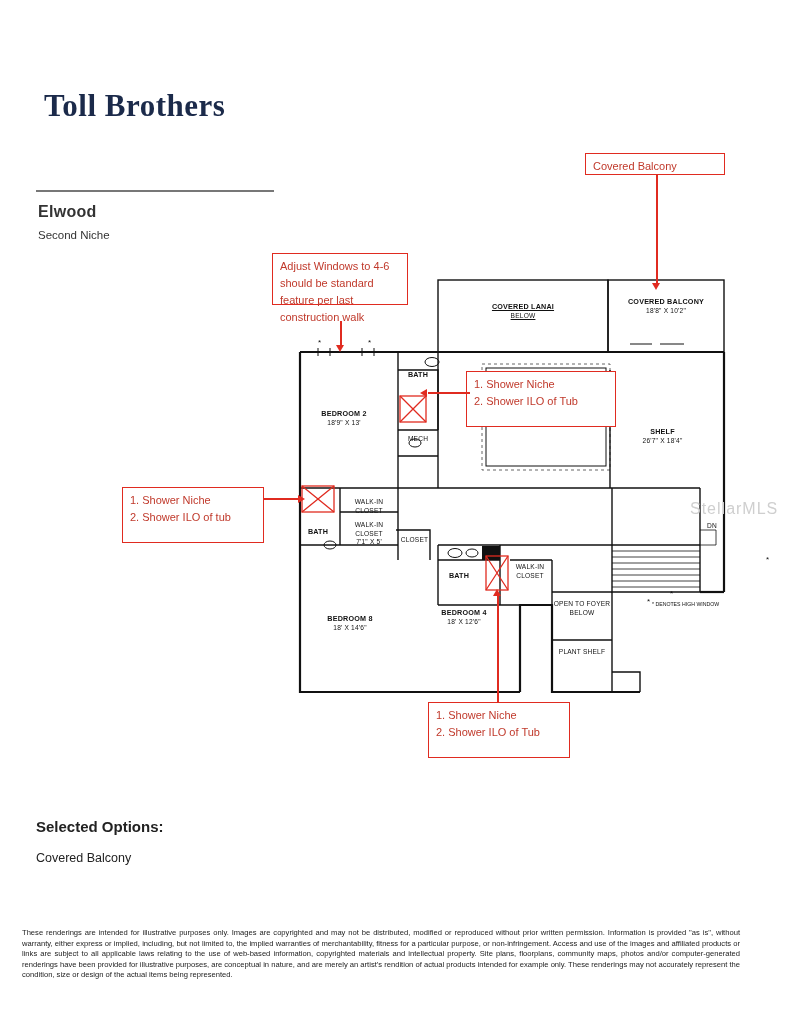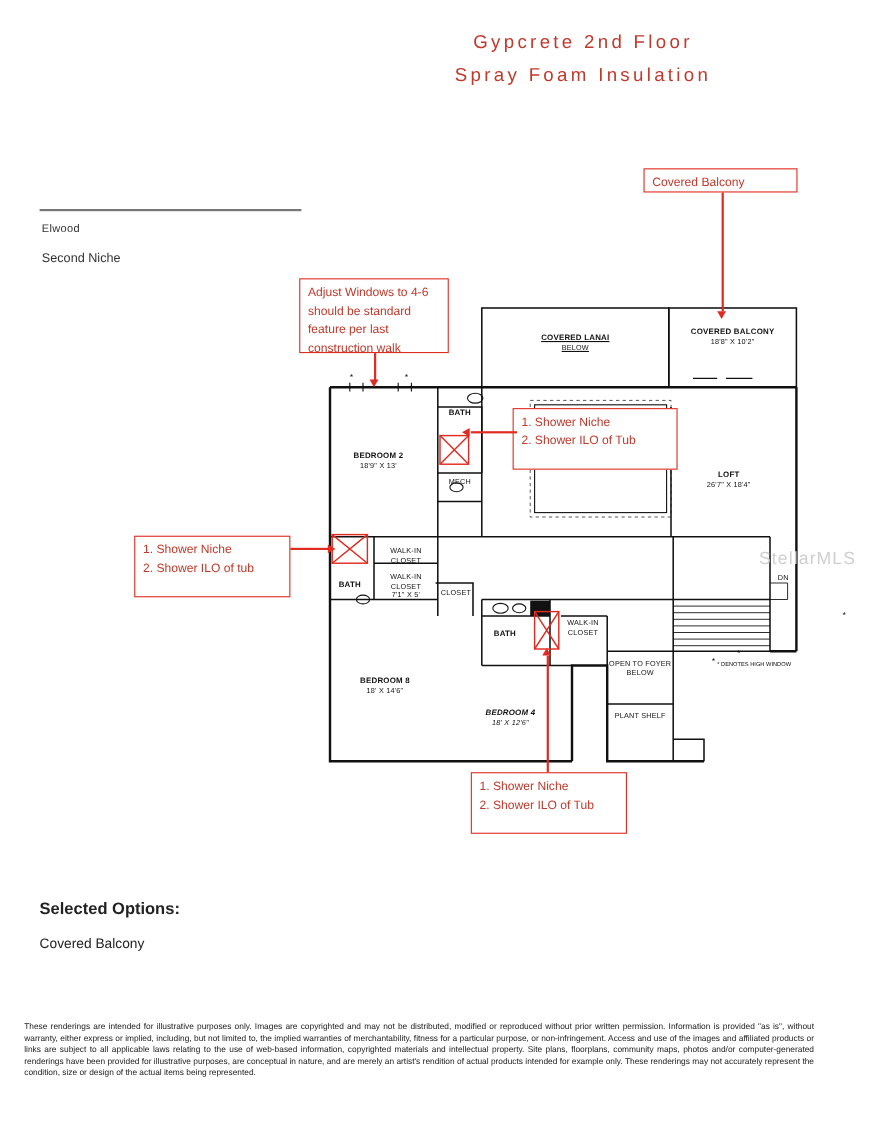--- a/index.html
+++ b/index.html
@@ -49,22 +49,22 @@
     left: 36px;
     top: 190px;
     width: 238px;
     height: 2px;
     background: #777;
   }
   .plan-name {
     position: absolute;
     left: 38px;
     top: 203px;
-    font-size: 10px;
-    font-weight: normal;
+    font-size: 16px;
+    font-weight: bold;
     color: #333;
     letter-spacing: 0.3px;
   }
   .plan-sub {
     position: absolute;
     left: 38px;
     top: 229px;
     font-size: 11.5px;
     color: #333;
   }
@@ -165,25 +165,22 @@
     position: absolute;
     font-size: 5.2px;
     color: #111;
   }
 </style>
 </head>
 <body>
 
 <div class="page">
 
-  <div class="header-note">
-    <div>Gypcrete 2nd Floor</div>
-    <div>Spray Foam Insulation</div>
-  </div>
-
+
+  <div class="logo">Toll Brothers</div>
   <div class="rule"></div>
   <div class="plan-name">Elwood</div>
   <div class="plan-sub">Second Niche</div>
 
   <svg class="plan" viewBox="0 0 791 1024">
     <g fill="none" stroke="#111" stroke-width="2.2">
 
       <path d="M300 352 L300 692 L520 692 L520 692"></path>
       <path d="M300 352 L724 352"></path>
       <path d="M724 352 L724 592"></path>
@@ -291,21 +288,21 @@
   <div class="rm" style="left:398px; top:371px; width:40px;">
     <span class="big">BATH</span>
   </div>
   <div class="rm" style="left:398px; top:435px; width:40px;">
     <span>MECH</span>
   </div>
   <div class="rm" style="left:486px; top:420px; width:120px;">
     <span>BELOW</span>
   </div>
   <div class="rm" style="left:615px; top:428px; width:95px;">
-    <span class="big">LOFT</span><br>
+    <span class="big">SHELF</span><br>
     <span>26'7" X 18'4"</span>
   </div>
   <div class="rm" style="left:340px; top:498px; width:58px;">
     <span>WALK-IN CLOSET</span>
   </div>
   <div class="rm" style="left:342px; top:521px; width:54px;">
     <span>WALK-IN CLOSET</span><br>
     <span>7'1" X 5'</span>
   </div>
   <div class="rm" style="left:398px; top:536px; width:33px;">
@@ -317,21 +314,21 @@
   <div class="rm" style="left:302px; top:615px; width:96px;">
     <span class="big">BEDROOM 8</span><br>
     <span>18' X 14'6"</span>
   </div>
   <div class="rm" style="left:440px; top:572px; width:38px;">
     <span class="big">BATH</span>
   </div>
   <div class="rm" style="left:508px; top:563px; width:44px;">
     <span>WALK-IN CLOSET</span>
   </div>
-  <div class="rm" style="left:424px; top:644px; width:80px;font-style:italic;">
+  <div class="rm" style="left:424px; top:609px; width:80px;">
     <span class="big">BEDROOM 4</span><br>
     <span>18' X 12'6"</span>
   </div>
   <div class="rm" style="left:552px; top:600px; width:60px;">
     <span>OPEN TO FOYER BELOW</span>
   </div>
   <div class="rm" style="left:556px; top:648px; width:52px;">
     <span>PLANT SHELF</span>
   </div>
   <div class="rm" style="left:700px; top:522px; width:24px;">
@@ -340,21 +337,21 @@
   <div class="note-tiny" style="left:652px; top:601px;">* DENOTES HIGH WINDOW</div>
 
   <div class="watermark">StellarMLS</div>
 
   <div class="callout" style="left:585px; top:153px; width:140px; height:22px;">
     <span>Covered Balcony</span>
   </div>
   <div class="leader v" style="left:656px; top:175px; height:108px;"></div>
   <div class="arrowhead arrow-down" style="left:652px; top:283px;"></div>
 
-  <div class="callout" style="left:272px; top:253px; width:136px; height:68px;">
+  <div class="callout" style="left:272px; top:253px; width:136px; height:52px;">
     <span>Adjust Windows to 4-6 should be standard feature per last construction walk</span>
   </div>
   <div class="leader v" style="left:340px; top:321px; height:26px;"></div>
   <div class="arrowhead arrow-down" style="left:336px; top:345px;"></div>
 
   <div class="callout" style="left:466px; top:371px; width:150px; height:56px;">
     <div>1.  Shower Niche</div>
     <div>2. Shower ILO of Tub</div>
   </div>
   <div class="leader h" style="left:428px; top:392px; width:42px;"></div>

